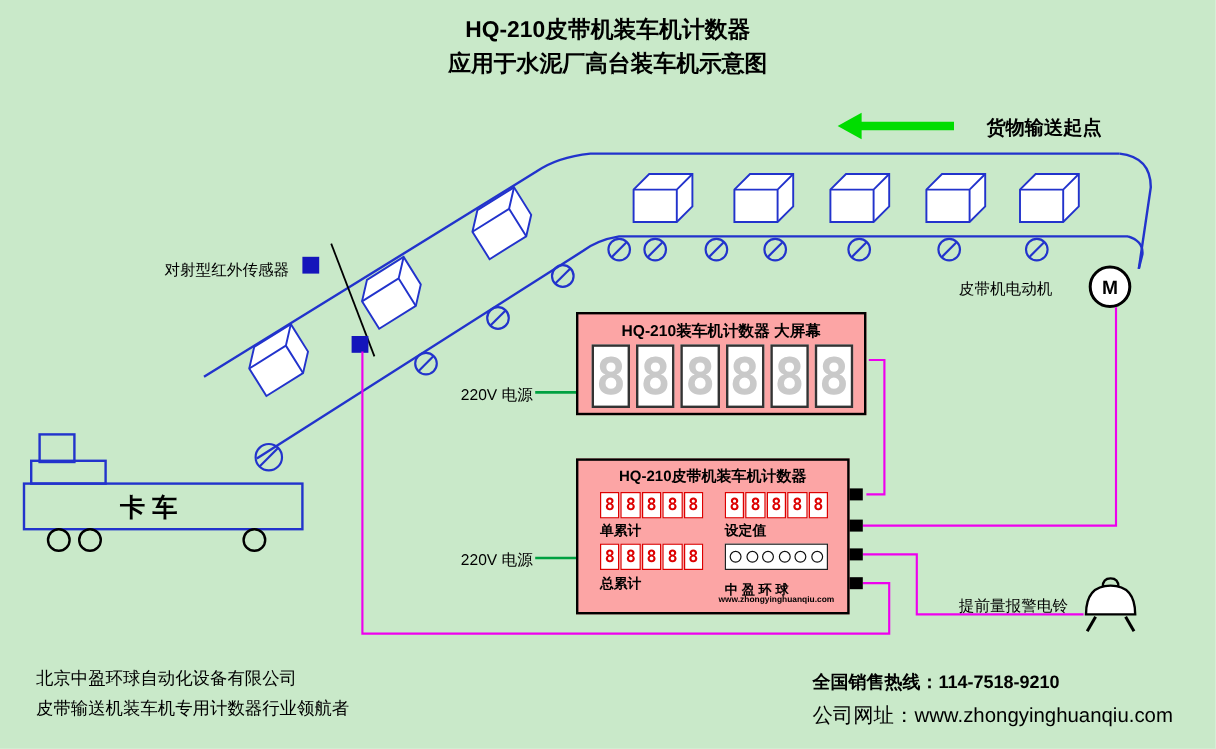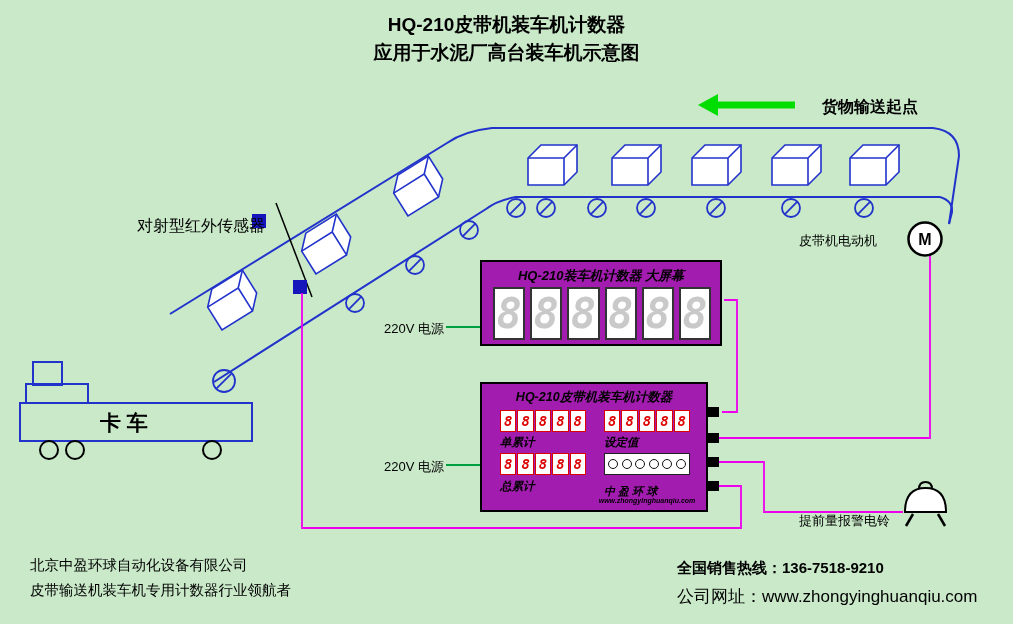--- a/index.html
+++ b/index.html
@@ -4,21 +4,21 @@
 <style>
   html,body{margin:0;padding:0;}
   .stage{
     position:relative;width:1013px;height:624px;background:#c9e9c9;
     font-family:"Liberation Sans",sans-serif;color:#000;overflow:hidden;
   }
   .stage svg{position:absolute;left:0;top:0;}
   .lbl{position:absolute;white-space:nowrap;font-size:13px;color:#000;}
   .ctr{left:0;width:1013px;text-align:center;}
   .bold{font-weight:bold;}
-  .panel{position:absolute;background:#a21caf;border:2px solid #000;box-sizing:border-box;font-style:italic;}
+  .panel{position:absolute;background:#fca5a5;border:2px solid #000;box-sizing:border-box;}
   
   .big-display{left:480px;top:260px;width:242px;height:86px;}
   .bd-title{position:absolute;top:5px;left:0;width:100%;text-align:center;font-weight:bold;font-size:13px;}
   .bd-digits{position:absolute;left:11px;top:25px;width:218px;height:53px;display:flex;gap:5px;}
   .bd-digits span{flex:1;border:2px solid #333;background:#fff;color:#c9c9c9;
     font-family:"DejaVu Sans Mono",monospace;font-weight:bold;font-size:42px;line-height:49px;text-align:center;box-sizing:border-box;}
   
   .counter{left:480px;top:382px;width:228px;height:130px;}
   .c-title{position:absolute;top:5px;left:0;width:100%;text-align:center;font-weight:bold;font-size:12.5px;}
   .disp{position:absolute;width:86px;height:22px;display:flex;gap:1px;}
@@ -232,24 +232,24 @@
     </div>
     <div class="dlabel" style="left:18px;top:95px">总累计</div>
     <div class="brand">中 盈 环 球</div>
     <div class="c-url">www.zhongyinghuanqiu.com</div>
   </div>
 
   <div class="lbl ctr bold" style="top:12px;font-size:19px">HQ-210皮带机装车机计数器</div>
   <div class="lbl ctr bold" style="top:40px;font-size:19px">应用于水泥厂高台装车机示意图</div>
 
   <div class="lbl bold" style="left:822px;top:97px;font-size:16px;color:#000000">货物输送起点</div>
-  <div class="lbl" style="left:137px;top:216px;font-size:16px">对射型红外传感器</div>
+  <div class="lbl" style="left:137px;top:216px;font-size:13px">对射型红外传感器</div>
   <div class="lbl" style="left:799px;top:232px">皮带机电动机</div>
   <div class="lbl" style="left:384px;top:320px">220V 电源</div>
   <div class="lbl" style="left:384px;top:458px">220V 电源</div>
-  <div class="lbl" style="left:799px;top:512px">提前量报警电铃</div>
+  <div class="lbl" style="left:799px;top:496px">提前量报警电铃</div>
   <div class="lbl bold" style="left:100px;top:409px;font-size:21px">卡 车</div>
 
   <div class="lbl" style="left:30px;top:556px;font-size:14.5px">北京中盈环球自动化设备有限公司</div>
   <div class="lbl" style="left:30px;top:581px;font-size:14.5px">皮带输送机装车机专用计数器行业领航者</div>
-  <div class="lbl bold" style="left:677px;top:559px;font-size:15px">全国销售热线：136-7518-9210</div>
+  <div class="lbl bold" style="left:677px;top:559px;font-size:15px">全国销售热线：114-7518-9210</div>
   <div class="lbl" style="left:677px;top:585px;font-size:17px">公司网址：www.zhongyinghuanqiu.com</div>
 </div>
 
 </body></html>

